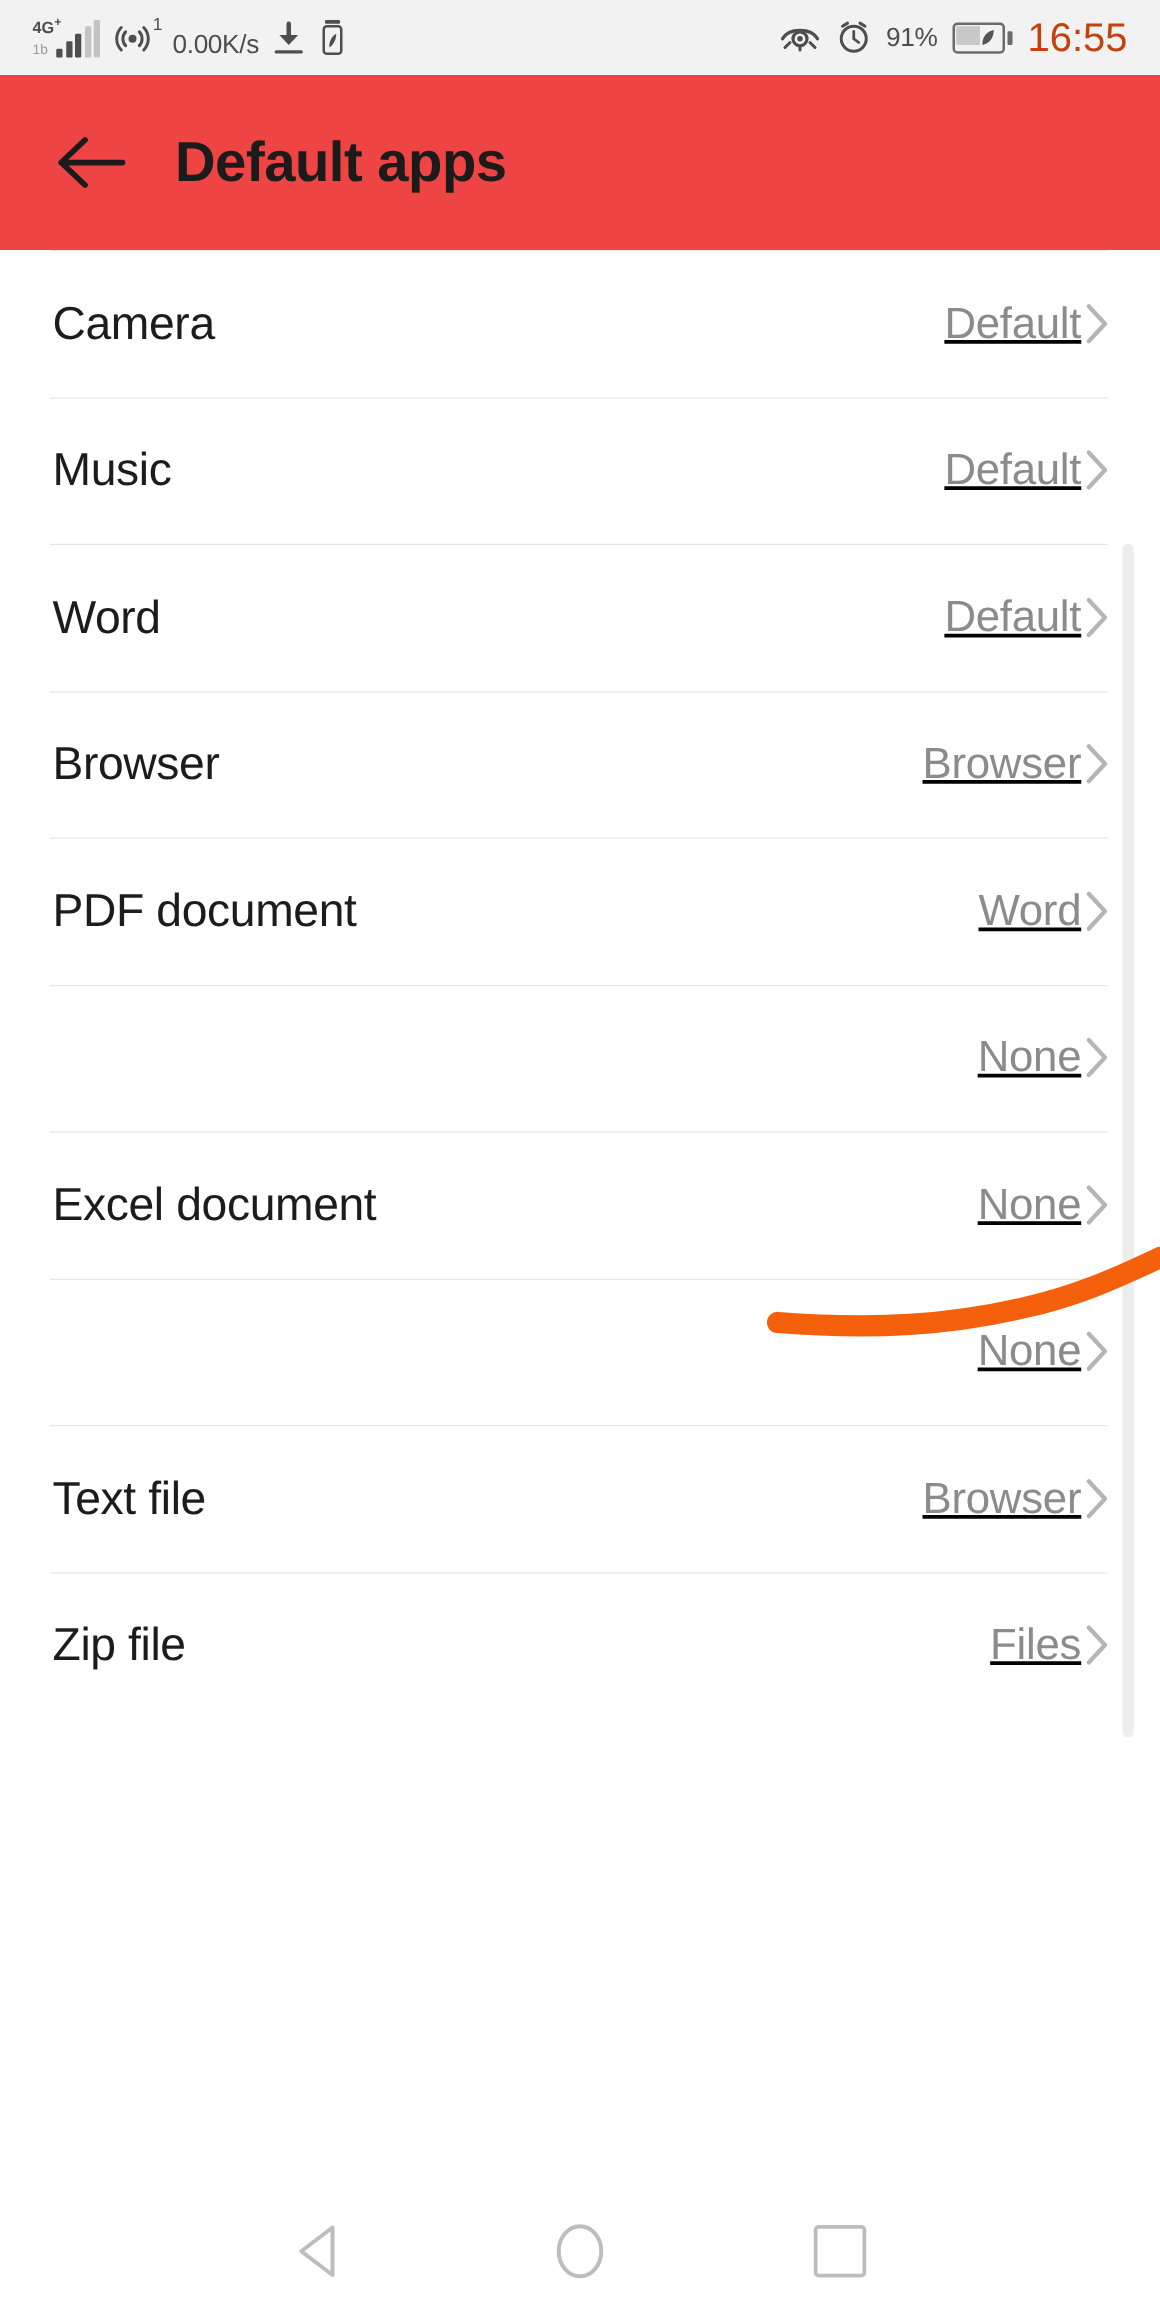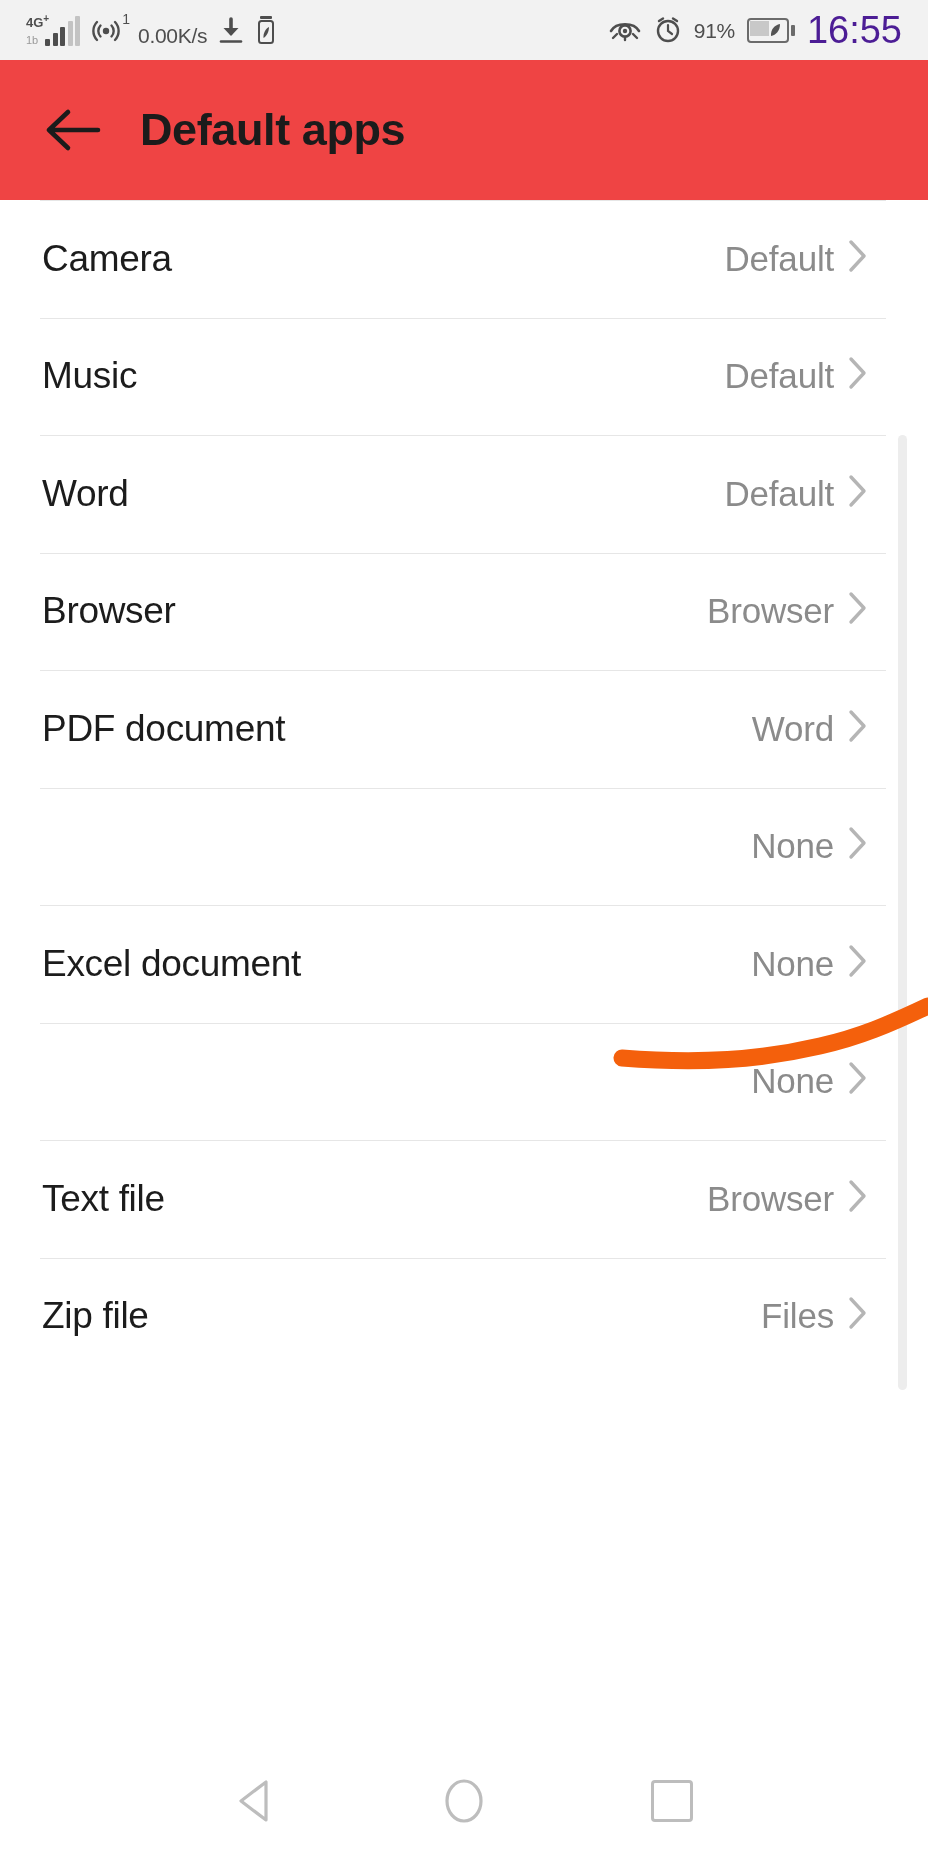--- a/index.html
+++ b/index.html
@@ -14,21 +14,21 @@
   
   #statusbar {
     position:absolute; left:0; top:0; width:928px; height:60px;
     background:#f2f2f2;
     display:flex; align-items:center;
     color:#5a5a5a;
   }
   #status-left { display:flex; align-items:flex-end; gap:10px; margin-left:26px; }
   #status-right { display:flex; align-items:center; gap:12px; margin-left:auto; margin-right:26px; }
   .sb-text { font-size:21px; color:#4e4e4e; letter-spacing:-0.3px; line-height:1; }
-  .sb-time { font-size:38px; color:#4c1d95; letter-spacing:0px; line-height:1; }
+  .sb-time { font-size:32px; color:#c2410c; letter-spacing:0px; line-height:1; }
 
   .signal { display:flex; align-items:flex-end; height:30px; position:relative; width:56px; }
   .signal .g4 { position:absolute; left:0; top:-2px; font-size:13px; font-weight:bold; color:#4e4e4e; line-height:1; }
   .signal .g4sup { font-size:10px; vertical-align:super; }
   .signal .vo { position:absolute; left:0; bottom:0px; font-size:11px; color:#9a9a9a; line-height:1; }
   .bars { position:absolute; left:19px; bottom:0; display:flex; align-items:flex-end; gap:2.5px; }
   .bars i { display:block; width:5px; background:#4e4e4e; border-radius:1px; }
   .bars i.b1 { height:7px; }
   .bars i.b2 { height:13px; }
   .bars i.b3 { height:19px; }
@@ -63,28 +63,28 @@
 
   
   #list {
     position:absolute; left:0; top:200px; width:928px; height:1656px;
     background:#ffffff;
   }
   .row {
     position:relative;
     height:117.5px;
     display:flex; align-items:center;
-    padding:0 60px 0 42px;
+    padding:0 40px 0 42px;
   }
   .row::before {
     content:""; position:absolute; left:40px; right:42px; top:0; height:1px;
     background:#e6e6e6;
   }
   .row-label { font-size:37px; color:#1c1c1c; letter-spacing:-0.3px; }
-  .row-right { margin-left:auto; display:flex; gap:14px; }
+  .row-right { margin-left:auto; display:flex; align-items:center; gap:3px;text-decoration:underline; }
   .row-value { font-size:35px; color:#8b8b8b; letter-spacing:-0.2px; }
   .chev { width:20px; height:34px; }
 
   
   #scrollbar {
     position:absolute; left:898px; top:435px; width:9px; height:955px;
     background:#ededed; border-radius:5px;
   }
 
   

